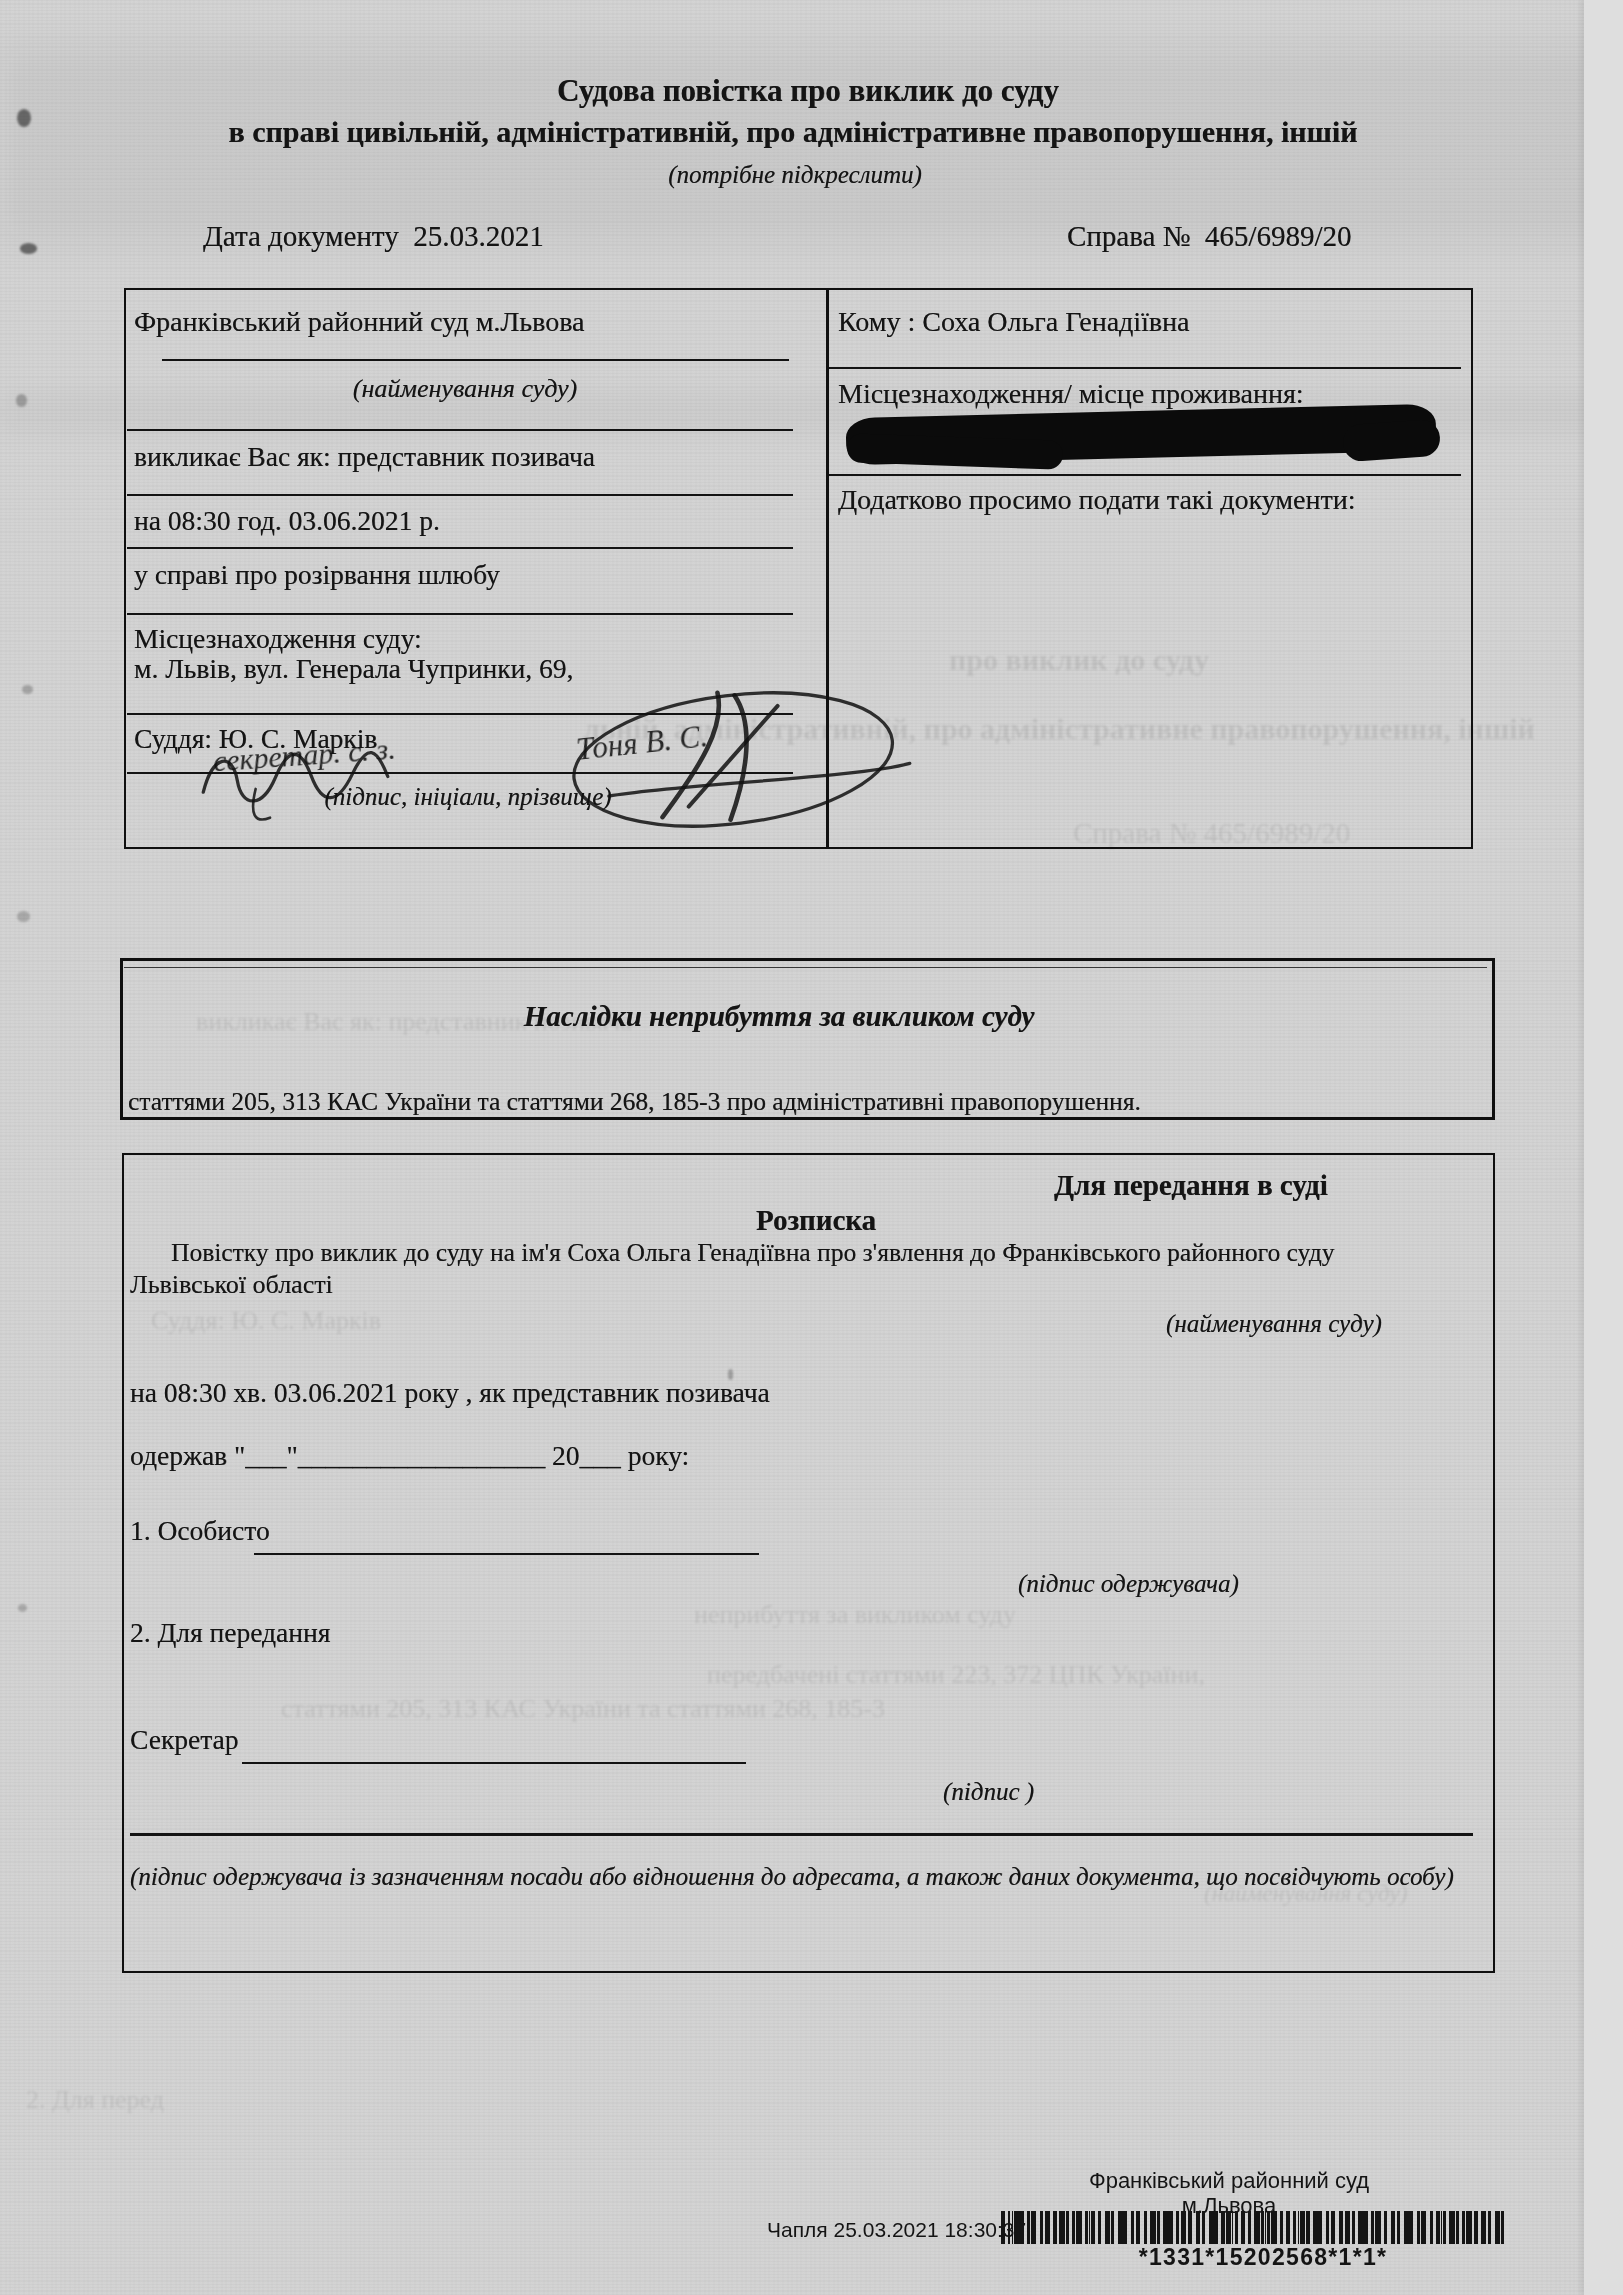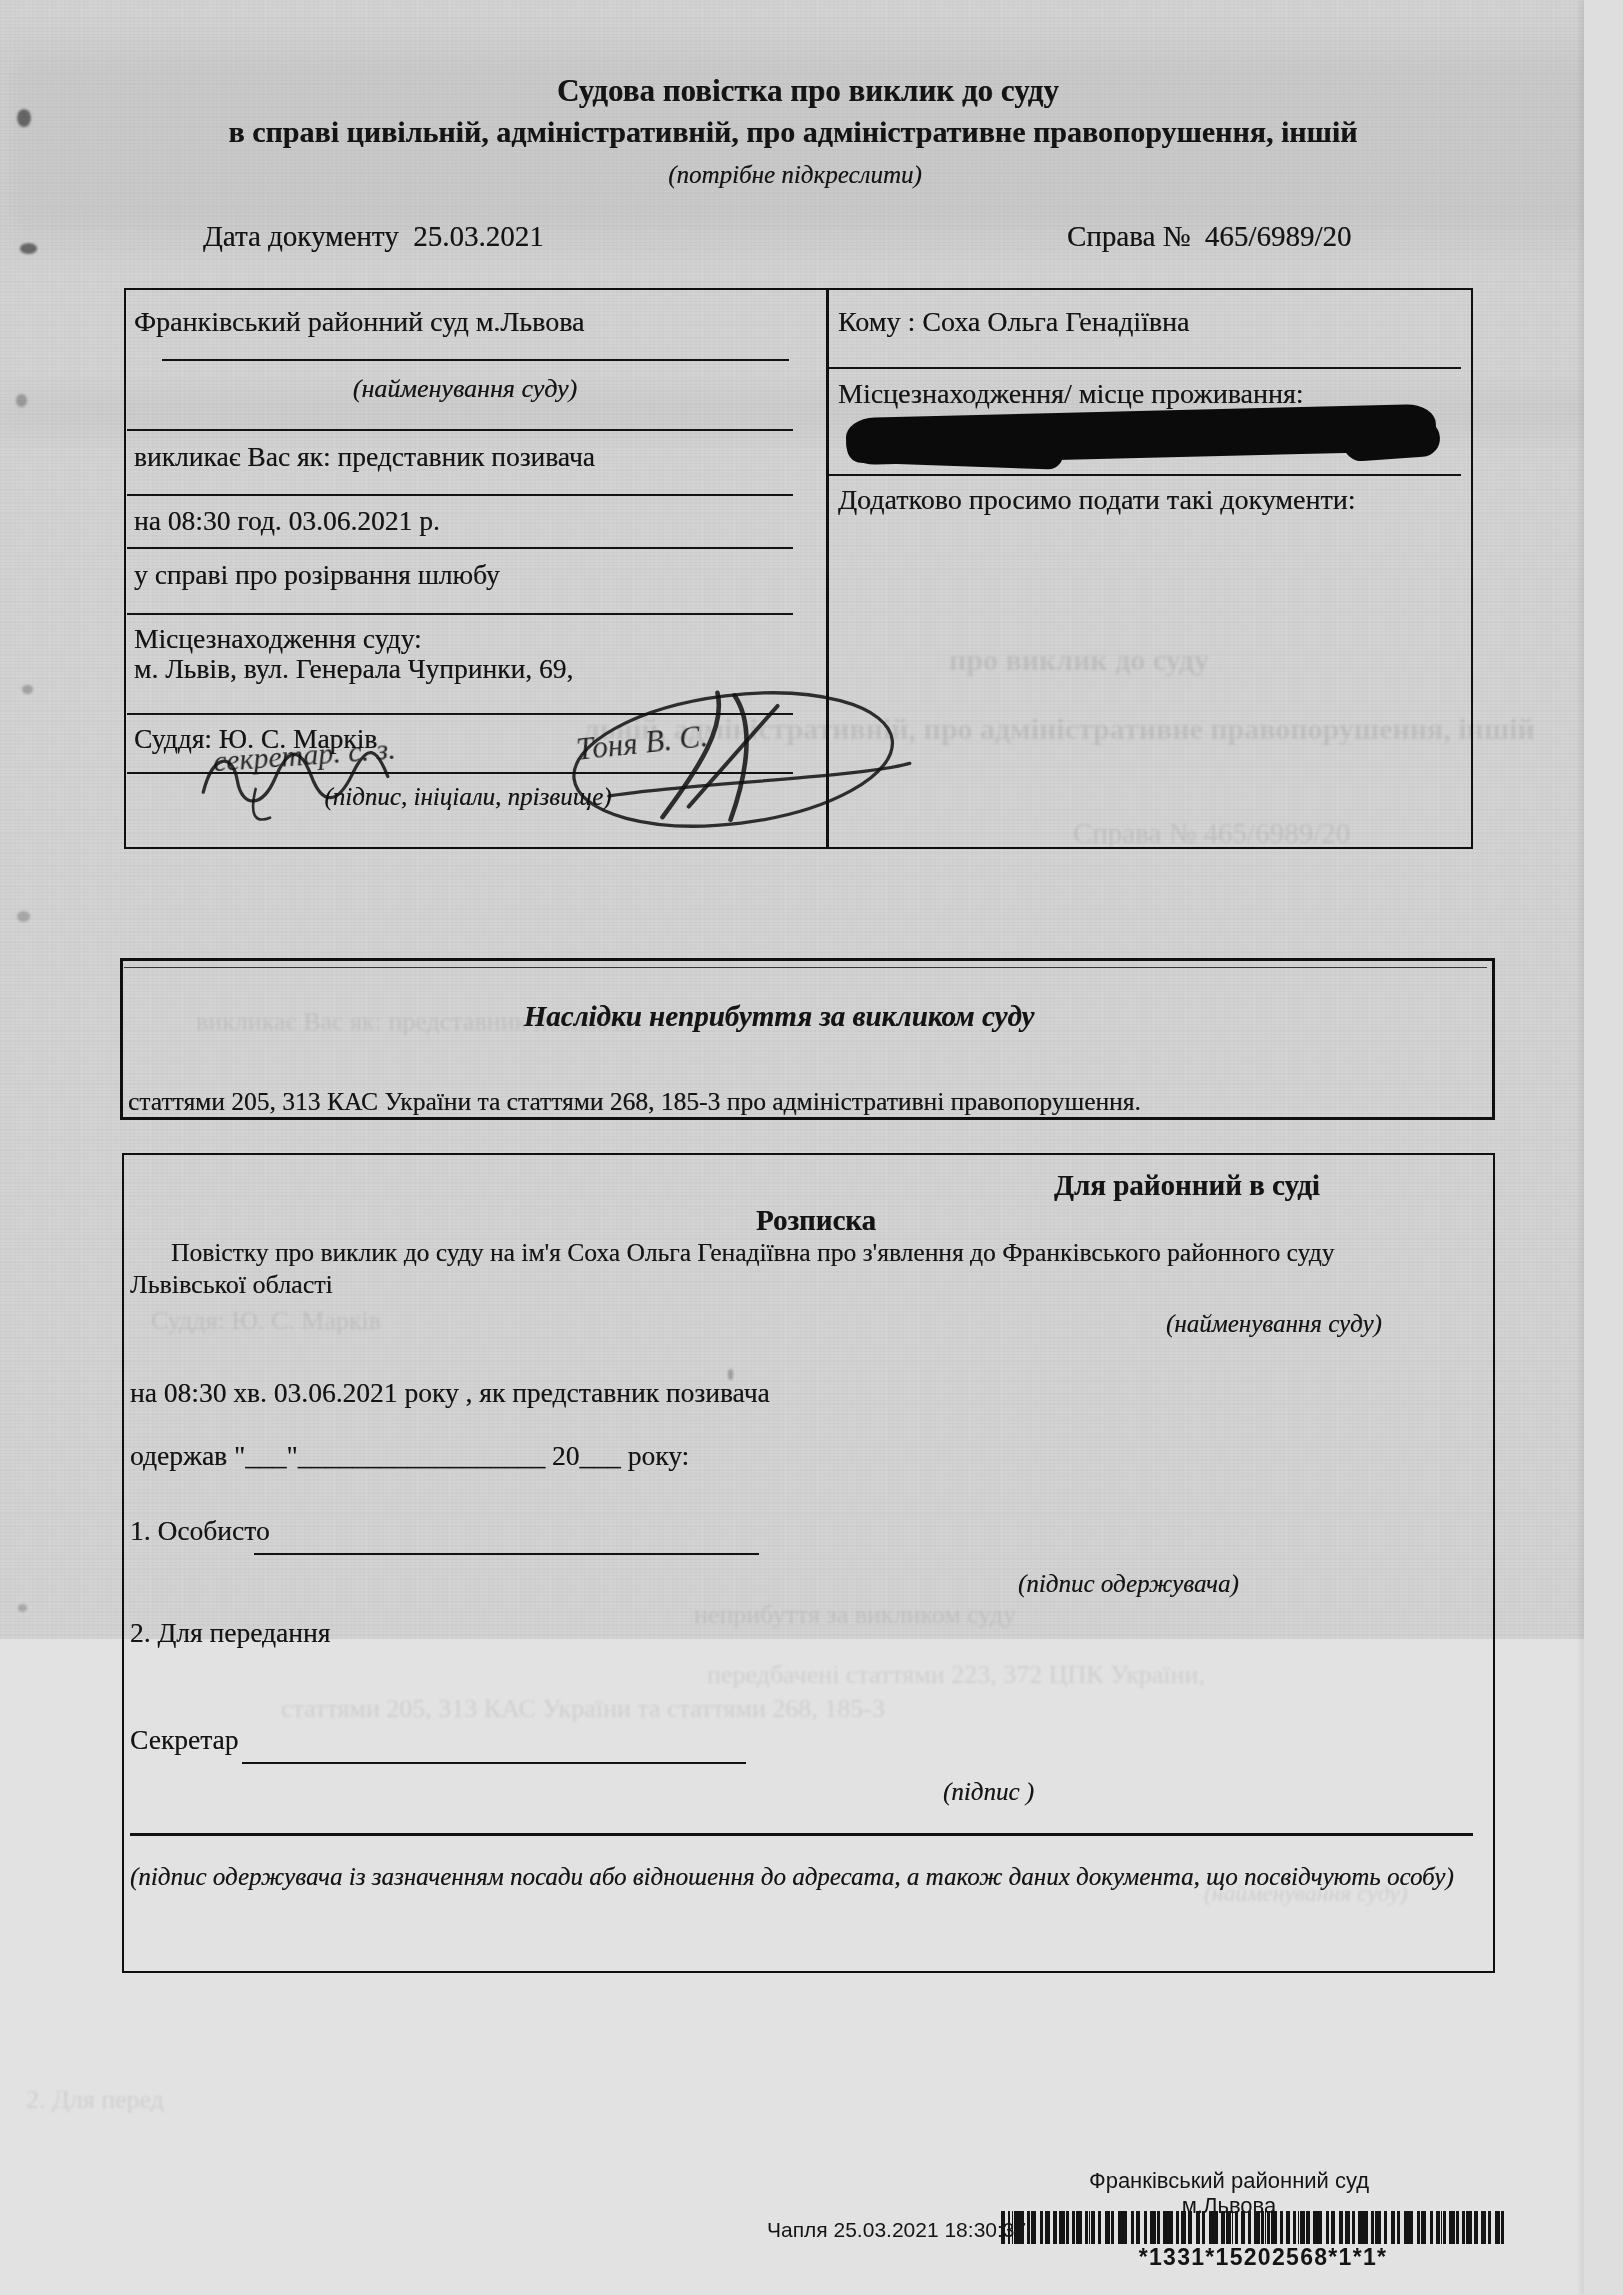--- a/index.html
+++ b/index.html
@@ -1,16 +1,16 @@
 <!DOCTYPE html>
 <html style="font-size:10.5px"><head>
 <meta charset="utf-8">
 <style>
   html,body{margin:0;padding:0;width:1623px;height:2295px;overflow:hidden;background:#e2e2e2;}
-  .page{position:absolute;left:0;top:0;width:1623px;height:1639px;
+  .page{position:absolute;left:0;top:0;width:1623px;height:2295px;
         background:#d2d2d2;font-family:"Liberation Serif",serif;color:#141414;}
   .grain{position:absolute;inset:0;pointer-events:none;
         background:
          repeating-linear-gradient(0deg, rgba(0,0,0,0.018) 0 1.3px, rgba(255,255,255,0.015) 1.3px 3.3px),
          repeating-linear-gradient(90deg, rgba(0,0,0,0.012) 0 2px, rgba(255,255,255,0.012) 2px 4.6px);}
   .topband{position:absolute;left:0;top:46px;width:1623px;height:196px;background:rgba(0,0,0,0.045);filter:blur(18.3px);}
   .midband{position:absolute;left:0;top:393px;width:1623px;height:39px;background:rgba(0,0,0,0.03);filter:blur(11.8px);}
   .edge-right{position:absolute;left:1584px;top:0;width:39px;height:2295px;background:#dedede;}
   .edge-line{position:absolute;left:1580px;top:0;width:5.2px;height:2295px;background:rgba(0,0,0,0.07);filter:blur(2px);}
   .t{position:absolute;font-size:26px;white-space:nowrap;text-shadow:0.3px 0.3px 0.3px rgba(0,0,0,0.5);}
@@ -115,21 +115,21 @@
   <div class="redact" style="left:1343px;top:422px;width:97px;height:37px;border-radius:18.3px;transform:rotate(-4deg);"></div>
   <div class="rule thin" style="left:829px;top:474px;width:632px;"></div>
   <div class="t" style="left:838px;top:484px;font-size:28px;">Додатково просимо подати такі документи:</div>
 
   <div class="box" style="left:120px;top:958px;width:1369px;height:156px;border-width:3.3px;"></div>
   <div class="rule" style="left:124px;top:967px;width:1363px;height:1.3px;opacity:.8;"></div>
   <div class="t b cx" style="left:779px;top:1000px;font-size:29px;font-style:italic;">Наслідки неприбуття за викликом суду</div>
   <div class="t" style="left:128px;top:1087px;font-size:25.5px;">статтями 205, 313 КАС України та статтями 268, 185-3 про адміністративні правопорушення.</div>
 
   <div class="box" style="left:122px;top:1153px;width:1369px;height:816px;"></div>
-  <div class="t b" style="left:1054px;top:1169px;font-size:29px;">Для районний в суді</div>
+  <div class="t b" style="left:1054px;top:1169px;font-size:29px;">Для передання в суді</div>
   <div class="t b cx" style="left:816px;top:1204px;font-size:29px;">Розписка</div>
   <div class="t" style="left:171px;top:1238px;font-size:25.5px;">Повістку про виклик до суду на ім'я  Соха Ольга Генадіївна  про з'явлення до   Франківського районного суду</div>
   <div class="t" style="left:130px;top:1270px;font-size:26px;">Львівської області</div>
   <div class="t i" style="left:1166px;top:1310px;font-size:25px;">(найменування суду)</div>
   <div class="t" style="left:130px;top:1377px;font-size:27.5px;">на 08:30  хв. 03.06.2021  року , як  представник позивача</div>
   <div class="t" style="left:130px;top:1440px;font-size:27.5px;">одержав "___"__________________ 20___ року:</div>
   <div class="t" style="left:130px;top:1515px;font-size:27.5px;">1. Особисто</div>
   <div class="rule thin" style="left:254px;top:1553px;width:505px;"></div>
   <div class="t i" style="left:982px;top:1570px;font-size:25px;margin-left:36px;">(підпис одержувача)</div>
   <div class="t" style="left:130px;top:1617px;font-size:27.5px;">2. Для передання</div>

